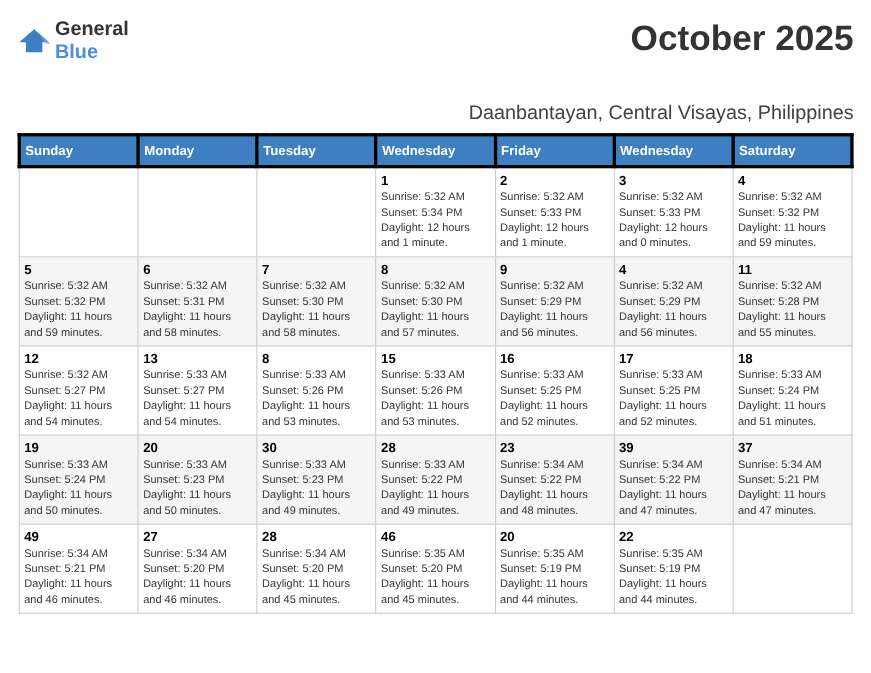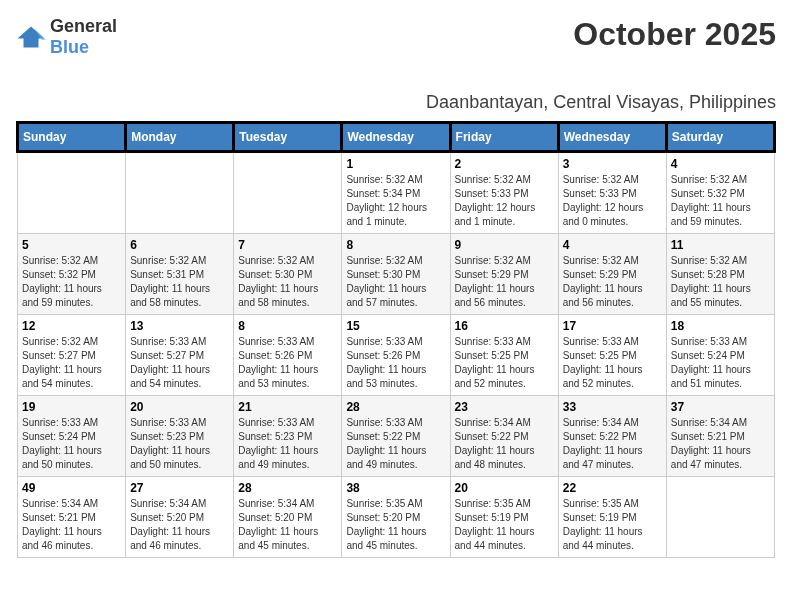--- a/index.html
+++ b/index.html
@@ -196,33 +196,33 @@
       <tr>
         <td>
           <div class="day-number">19</div>
           <div class="day-info">Sunrise: 5:33 AM<br>Sunset: 5:24 PM<br>Daylight: 11 hours<br>and 50 minutes.</div>
         </td>
         <td>
           <div class="day-number">20</div>
           <div class="day-info">Sunrise: 5:33 AM<br>Sunset: 5:23 PM<br>Daylight: 11 hours<br>and 50 minutes.</div>
         </td>
         <td>
-          <div class="day-number">21</div>
+          <div class="day-number">30</div>
           <div class="day-info">Sunrise: 5:33 AM<br>Sunset: 5:23 PM<br>Daylight: 11 hours<br>and 49 minutes.</div>
         </td>
         <td>
           <div class="day-number">28</div>
           <div class="day-info">Sunrise: 5:33 AM<br>Sunset: 5:22 PM<br>Daylight: 11 hours<br>and 49 minutes.</div>
         </td>
         <td>
           <div class="day-number">23</div>
           <div class="day-info">Sunrise: 5:34 AM<br>Sunset: 5:22 PM<br>Daylight: 11 hours<br>and 48 minutes.</div>
         </td>
         <td>
-          <div class="day-number">33</div>
+          <div class="day-number">39</div>
           <div class="day-info">Sunrise: 5:34 AM<br>Sunset: 5:22 PM<br>Daylight: 11 hours<br>and 47 minutes.</div>
         </td>
         <td>
           <div class="day-number">37</div>
           <div class="day-info">Sunrise: 5:34 AM<br>Sunset: 5:21 PM<br>Daylight: 11 hours<br>and 47 minutes.</div>
         </td>
       </tr>
       <tr>
         <td>
           <div class="day-number">49</div>
@@ -230,21 +230,21 @@
         </td>
         <td>
           <div class="day-number">27</div>
           <div class="day-info">Sunrise: 5:34 AM<br>Sunset: 5:20 PM<br>Daylight: 11 hours<br>and 46 minutes.</div>
         </td>
         <td>
           <div class="day-number">28</div>
           <div class="day-info">Sunrise: 5:34 AM<br>Sunset: 5:20 PM<br>Daylight: 11 hours<br>and 45 minutes.</div>
         </td>
         <td>
-          <div class="day-number">38</div>
+          <div class="day-number">46</div>
           <div class="day-info">Sunrise: 5:35 AM<br>Sunset: 5:20 PM<br>Daylight: 11 hours<br>and 45 minutes.</div>
         </td>
         <td>
           <div class="day-number">20</div>
           <div class="day-info">Sunrise: 5:35 AM<br>Sunset: 5:19 PM<br>Daylight: 11 hours<br>and 44 minutes.</div>
         </td>
         <td>
           <div class="day-number">22</div>
           <div class="day-info">Sunrise: 5:35 AM<br>Sunset: 5:19 PM<br>Daylight: 11 hours<br>and 44 minutes.</div>
         </td>

